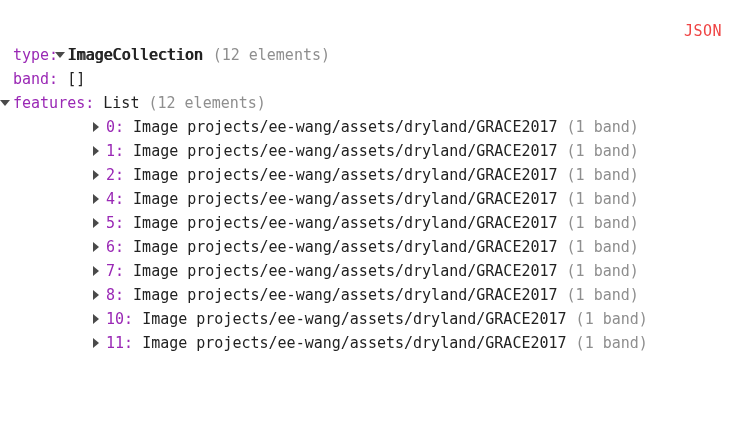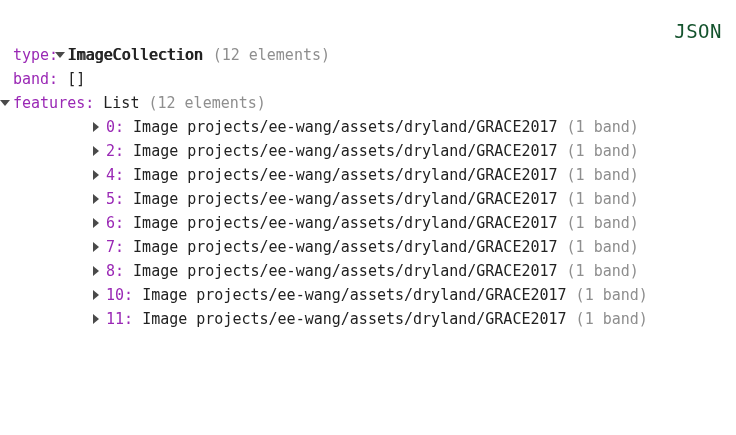--- a/index.html
+++ b/index.html
@@ -28,23 +28,23 @@
     background: #ffffff;
     padding-top: 19px;
     box-sizing: border-box;
   }
 
   .json-badge {
     position: absolute;
     right: 14px;
     top: 22px;
     font-family: "DejaVu Sans Mono", "Liberation Mono", monospace;
-    font-size: 19px;
+    font-size: 15px;
     line-height: 18px;
-    color: #14532d;
+    color: #ef4444;
     letter-spacing: 0.5px;
   }
 
   .row {
     display: block;
     white-space: pre;
     height: 24px;
     line-height: 24px;
     position: relative;
   }
@@ -97,20 +97,21 @@
   </div>
 
   <div id="props">
       <div class="row lvl-prop"><span class="tw none"> </span><span class="key">type:</span><span> </span><span class="val">ImageCollection</span></div>
       <div class="row lvl-prop"><span class="tw none"> </span><span class="key">band:</span><span> </span><span class="val">[]</span></div>
       <div class="row lvl-prop"><span class="tw"><i class="tri tri-down"></i></span><span class="key">features:</span><span> </span><span class="val">List</span><span> </span><span class="meta">(12 elements)</span></div>
     </div>
 
   <div id="features">
       <div class="row lvl-child"><span class="tw"><i class="tri tri-right"></i></span><span class="idx">0:</span><span> </span><span class="val">Image projects/ee-wang/assets/dryland/GRACE2017</span><span> </span><span class="meta">(1 band)</span></div>
+      <div class="row lvl-child"><span class="tw"><i class="tri tri-right"></i></span><span class="idx">1:</span><span> </span><span class="val">Image projects/ee-wang/assets/dryland/GRACE2017</span><span> </span><span class="meta">(1 band)</span></div>
       <div class="row lvl-child"><span class="tw"><i class="tri tri-right"></i></span><span class="idx">2:</span><span> </span><span class="val">Image projects/ee-wang/assets/dryland/GRACE2017</span><span> </span><span class="meta">(1 band)</span></div>
       <div class="row lvl-child"><span class="tw"><i class="tri tri-right"></i></span><span class="idx">4:</span><span> </span><span class="val">Image projects/ee-wang/assets/dryland/GRACE2017</span><span> </span><span class="meta">(1 band)</span></div>
       <div class="row lvl-child"><span class="tw"><i class="tri tri-right"></i></span><span class="idx">5:</span><span> </span><span class="val">Image projects/ee-wang/assets/dryland/GRACE2017</span><span> </span><span class="meta">(1 band)</span></div>
       <div class="row lvl-child"><span class="tw"><i class="tri tri-right"></i></span><span class="idx">6:</span><span> </span><span class="val">Image projects/ee-wang/assets/dryland/GRACE2017</span><span> </span><span class="meta">(1 band)</span></div>
       <div class="row lvl-child"><span class="tw"><i class="tri tri-right"></i></span><span class="idx">7:</span><span> </span><span class="val">Image projects/ee-wang/assets/dryland/GRACE2017</span><span> </span><span class="meta">(1 band)</span></div>
       <div class="row lvl-child"><span class="tw"><i class="tri tri-right"></i></span><span class="idx">8:</span><span> </span><span class="val">Image projects/ee-wang/assets/dryland/GRACE2017</span><span> </span><span class="meta">(1 band)</span></div>
       <div class="row lvl-child"><span class="tw"><i class="tri tri-right"></i></span><span class="idx">10:</span><span> </span><span class="val">Image projects/ee-wang/assets/dryland/GRACE2017</span><span> </span><span class="meta">(1 band)</span></div>
       <div class="row lvl-child"><span class="tw"><i class="tri tri-right"></i></span><span class="idx">11:</span><span> </span><span class="val">Image projects/ee-wang/assets/dryland/GRACE2017</span><span> </span><span class="meta">(1 band)</span></div>
     </div>
 

